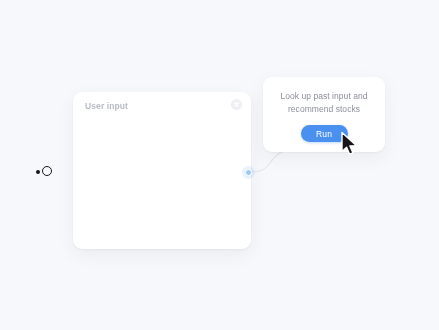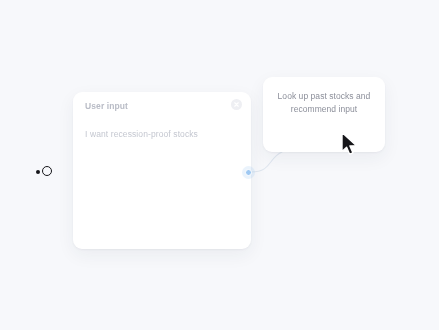--- a/index.html
+++ b/index.html
@@ -204,29 +204,27 @@
 
   <div class="card" id="input-card">
     <div class="card-header">
       <div class="card-title">User input</div>
       <div class="close-btn">
         <svg width="7" height="7" viewBox="0 0 8 8" xmlns="http://www.w3.org/2000/svg">
           <path d="M2 2 L6 6 M6 2 L2 6" stroke="#ffffff" stroke-width="1.3" stroke-linecap="round"></path>
         </svg>
       </div>
     </div>
-    <div class="card-body">
-      <div class="input-value" placeholder="I want recession-proof stocks">I want recession-proof stocks</div>
-    </div>
   </div>
 
   <div class="port-halo"></div>
   <div class="port-dot"></div>
 
   <div class="card" id="action-card">
-    <div class="action-text">Look up past stocks and recommend input</div>
+    <div class="action-text">Look up past input and recommend stocks</div>
+    <button class="run-btn">Run</button>
   </div>
 
   <svg class="cursor-arrow" viewBox="0 0 22 26" xmlns="http://www.w3.org/2000/svg">
     <path d="M2 1.5 L2 20.5 L6.6 16.2 L9.6 23.2 L12.9 21.8 L9.9 15.0 L16.2 14.6 Z" fill="#16161a" stroke="#ffffff" stroke-width="1.4" stroke-linejoin="round"></path>
   </svg>
 
 </div>
 
 </body></html>

